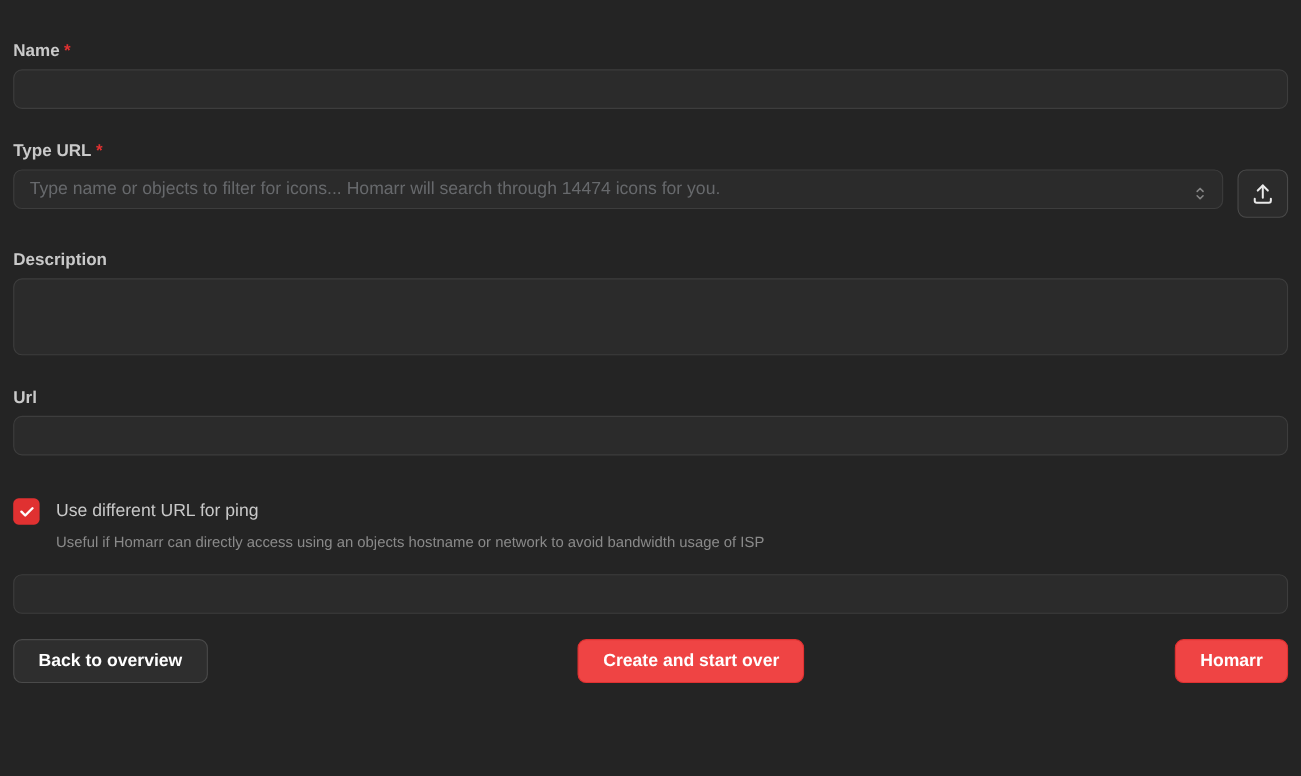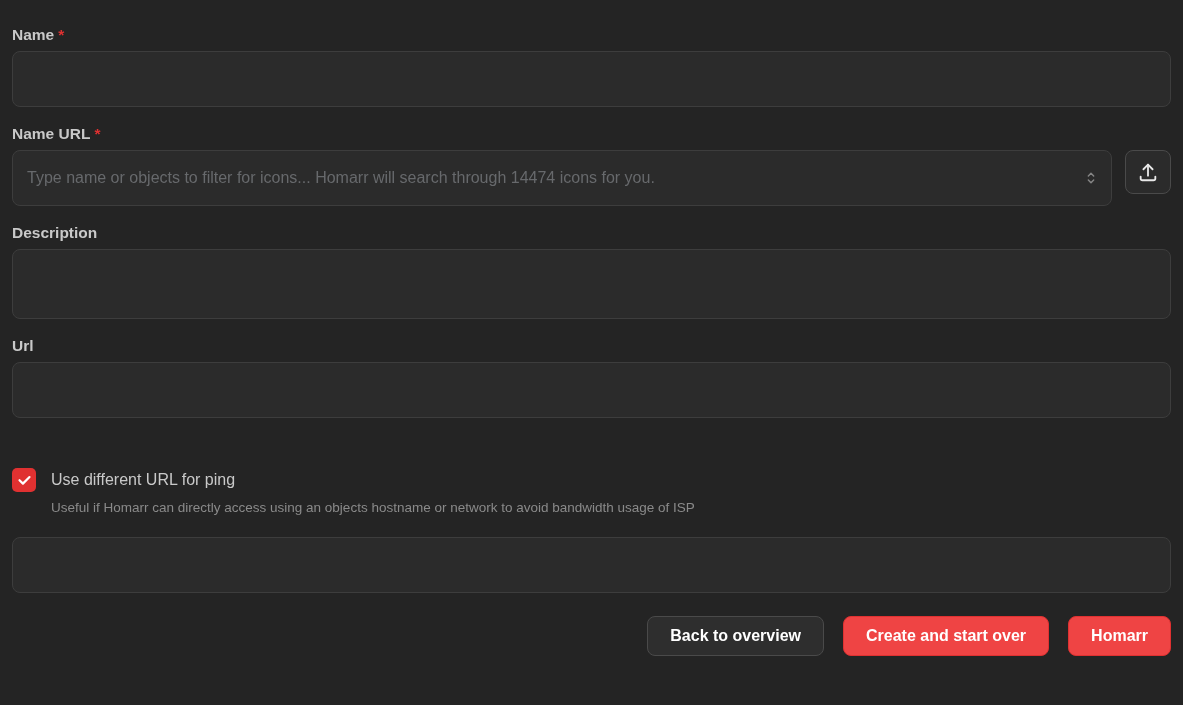--- a/index.html
+++ b/index.html
@@ -16,33 +16,33 @@
 
   .page-title {
     font-size: 37px;
     font-weight: 700;
     color: #c6c6c6;
     margin: 6px 0 0 0;
     letter-spacing: 0.2px;
     line-height: 1.2;
   }
 
-  .field { margin-top: 18px; }
+  .field { margin-top: 30px; }
   .field-label {
     display: block;
     font-size: 15.5px;
     font-weight: 700;
     color: #c9c9c9;
     margin-bottom: 7px;
   }
   .required-marker { color: #e03131; margin-left: 4px; font-weight: 700; }
 
   .text-input {
     width: 100%;
-    height: 56px;
+    height: 36px;
     background: #2b2b2b;
     border: 1px solid #3d3d3d;
     border-radius: 8px;
     color: #c9c9c9;
     font-family: "Liberation Sans", sans-serif;
     font-size: 16px;
     padding: 0 14px;
     outline: none;
   }
   .text-input::placeholder { color: #67696c; opacity: 1; }
@@ -74,21 +74,21 @@
     border: 1px solid #4a4a4a;
     border-radius: 8px;
     display: flex;
     align-items: center;
     justify-content: center;
     color: #e9e9e9;
     cursor: pointer;
     padding: 0;
   }
 
-  .checkbox-section { margin-top: 50px; }
+  .checkbox-section { margin-top: 39px; }
   .checkbox-row { display: flex; align-items: center; gap: 15px; }
   .checkbox {
     width: 24px;
     height: 24px;
     background: #e03131;
     border-radius: 5px;
     display: flex;
     align-items: center;
     justify-content: center;
     cursor: pointer;
@@ -102,21 +102,21 @@
   .helper-text {
     margin: 8px 0 0 39px;
     font-size: 13.5px;
     color: #8a8a8a;
   }
   .ping-input-wrap { margin-top: 22px; }
 
   .footer {
     margin-top: 23px;
     display: flex;
-    justify-content: flex-end;
+    justify-content: space-between;
     gap: 19px;
   }
   .btn {
     height: 40px;
     border-radius: 8px;
     font-family: "Liberation Sans", sans-serif;
     font-size: 16px;
     font-weight: 700;
     padding: 0 22px;
     cursor: pointer;
@@ -138,21 +138,21 @@
 
 <div class="container">
 
 
   <div class="field">
     <label class="field-label"><span>Name</span><span class="required-marker">*</span></label>
     <input class="text-input" type="text" value="" style="">
   </div>
 
   <div class="field">
-    <label class="field-label"><span>Name URL</span><span class="required-marker">*</span></label>
+    <label class="field-label"><span>Type URL</span><span class="required-marker">*</span></label>
     <div class="icon-url-row">
       <div class="select-wrap">
         <input class="text-input" type="text" placeholder="Type name or objects to filter for icons... Homarr will search through 14474 icons for you." style="">
         <span class="select-chevron">
           <svg width="16" height="16" viewBox="0 0 24 24" fill="none" stroke="currentColor" stroke-width="2.2" stroke-linecap="round" stroke-linejoin="round">
             <polyline points="8 9 12 5 16 9"></polyline>
             <polyline points="8 15 12 19 16 15"></polyline>
           </svg>
         </span>
       </div>

